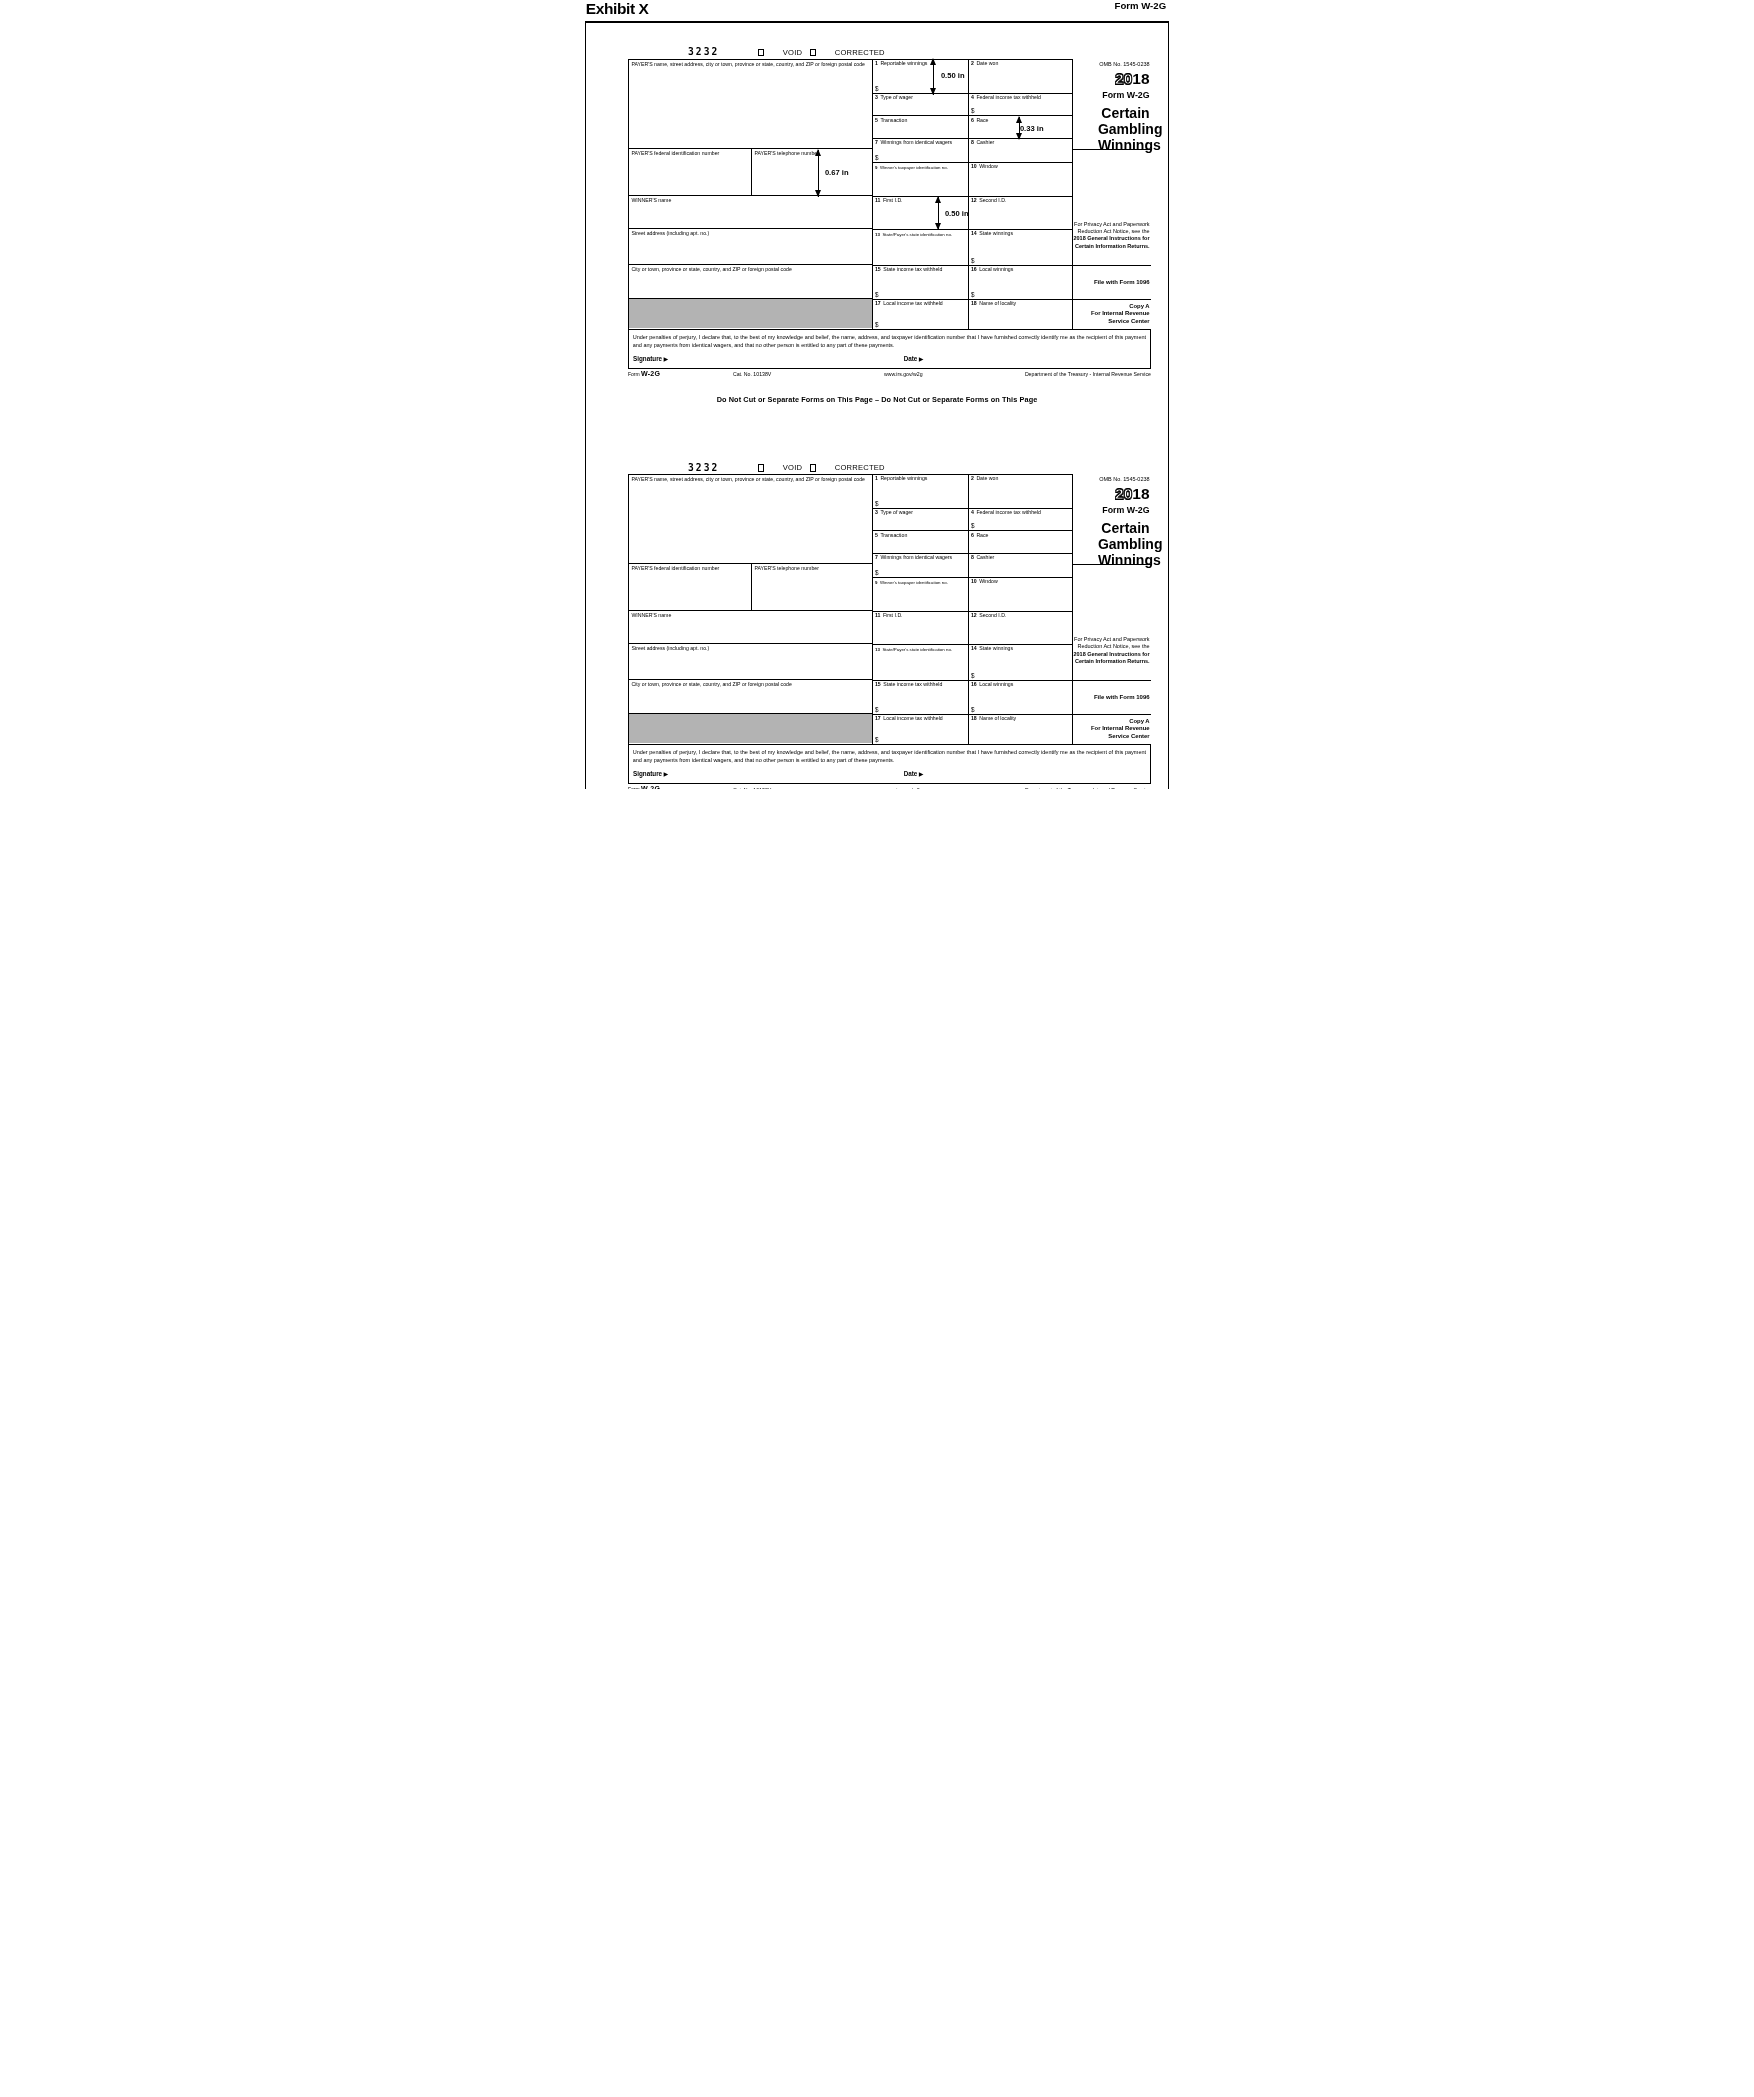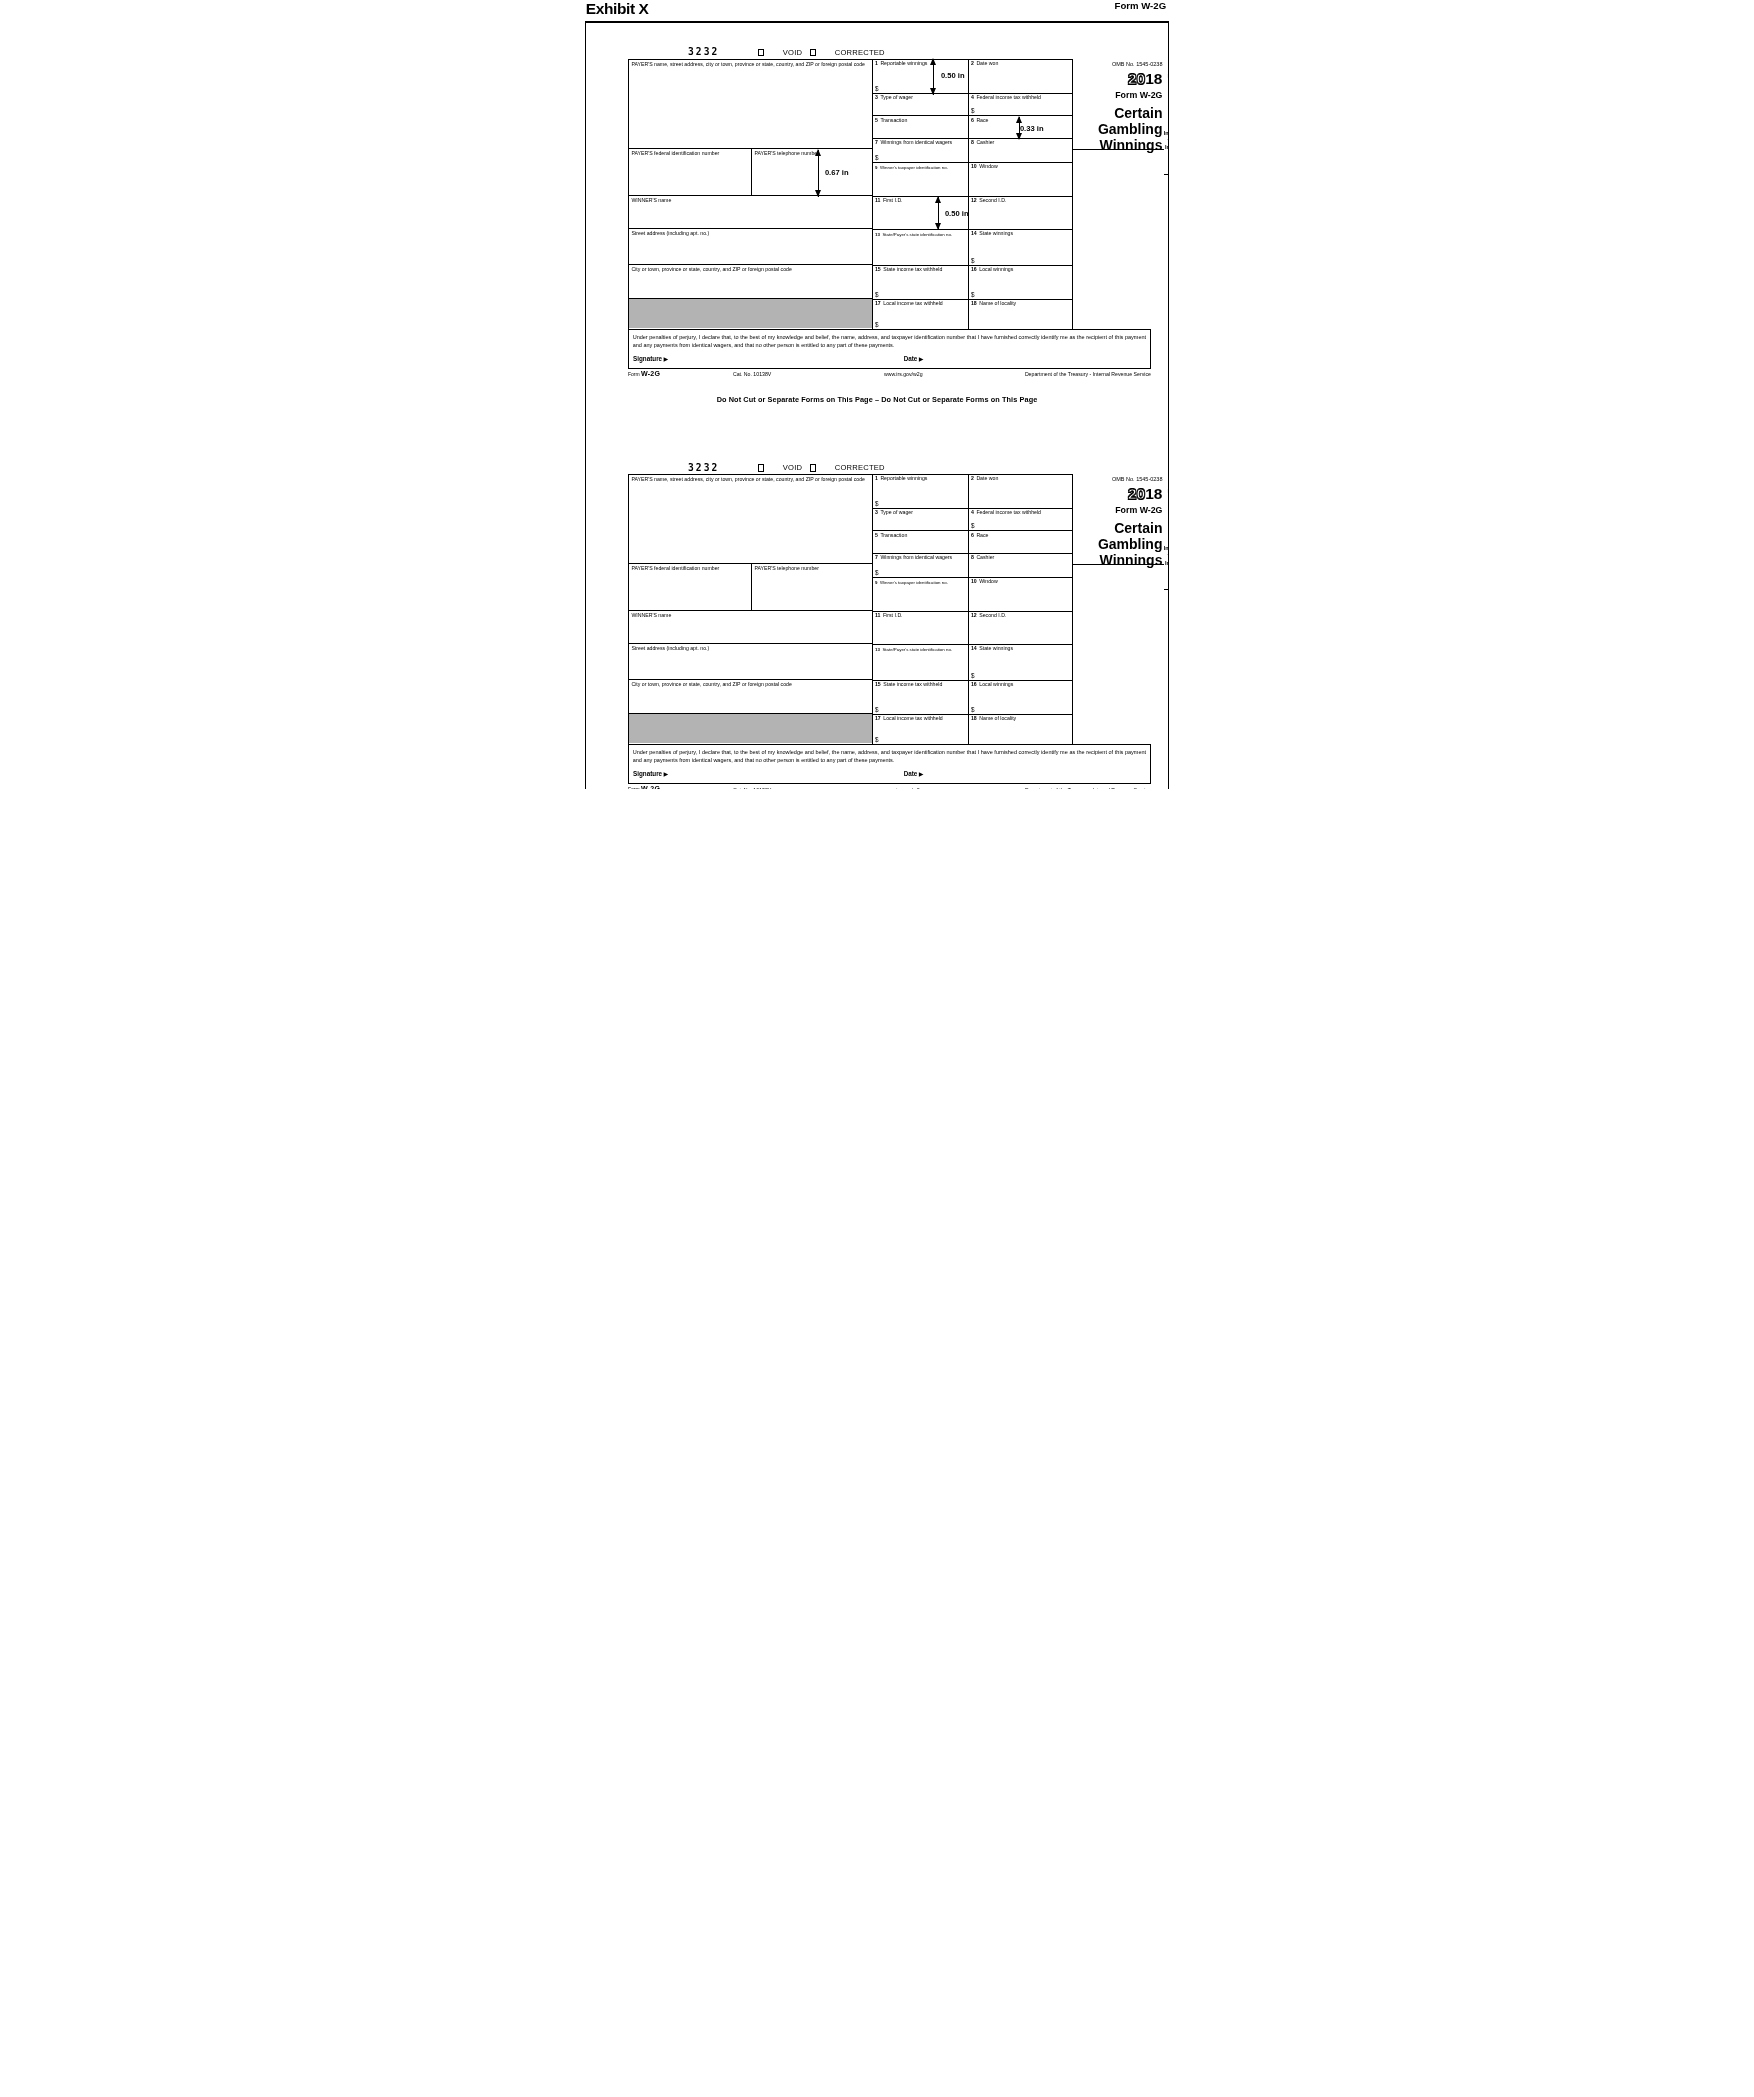--- a/index.html
+++ b/index.html
@@ -75,21 +75,21 @@
     display: flex; flex-direction: column; justify-content: space-between;
     overflow: hidden;
   }
   .bx.colb { border-left: 0.6px solid #000; }
   .bx.lastrow { border-bottom: none; }
   .bl { display: flex; gap: 2.5px; font-size: 5.2px; line-height: 1.15; white-space: nowrap; }
   .bl b { font-weight: bold; }
   .bx.sm .bl { font-size: 4.4px; padding-top: 0.8px; }
   .usd { font-size: 6.3px; line-height: 1; }
   
-  .side-block { width: 78px; display: flex; flex-direction: row; }
+  .side-block { width: 78px; display: flex; flex-direction: column; }
   .sb { text-align: right; padding-right: 1.3px; }
   .sb1 { height: 91px; border-bottom: 1.3px solid #000; padding-top: 2.5px; }
   .omb { font-size: 5.5px; margin-bottom: 3.8px; }
   .yr { font-size: 15.5px; font-weight: bold; line-height: 1; letter-spacing: 0px; margin-bottom: 3.4px; }
   .yr .o {
     color: #fff;
     -webkit-text-stroke: 0.8px #000;
     text-shadow: -0.6px -0.6px 0 #000, 0.6px -0.6px 0 #000, -0.6px 0.6px 0 #000, 0.6px 0.6px 0 #000;
   }
   .side-formname { font-size: 8.8px; font-weight: bold; margin-bottom: 5px; }

